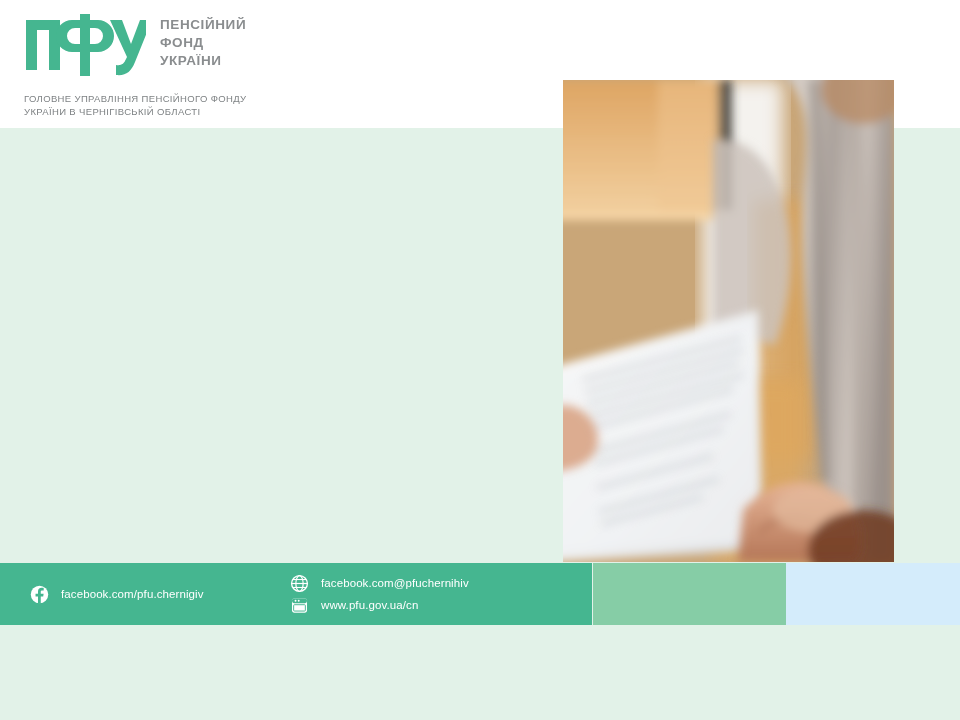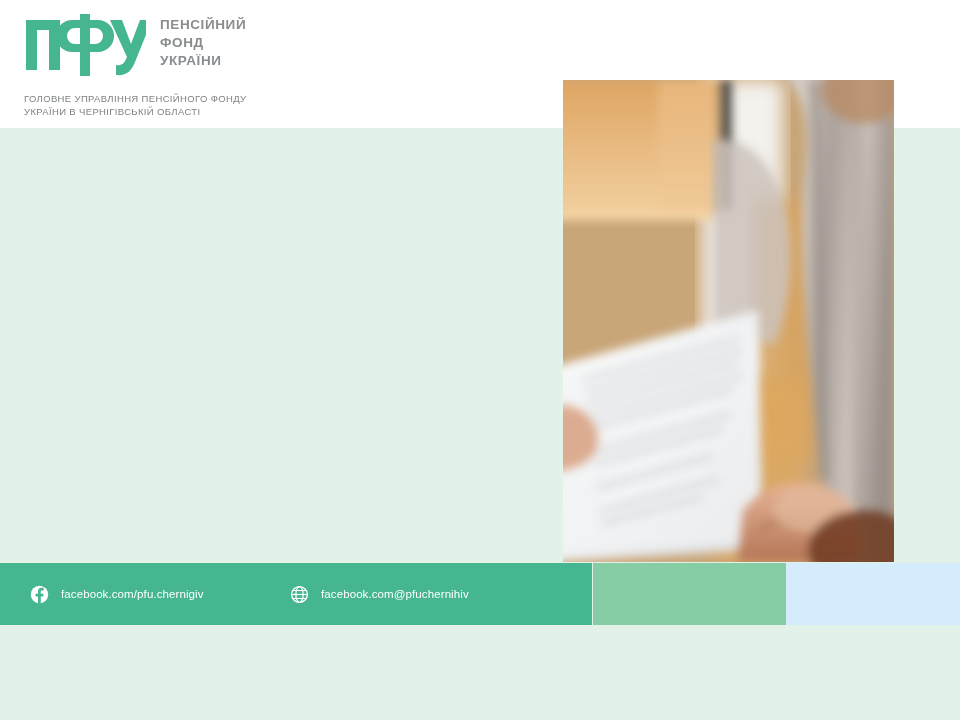--- a/index.html
+++ b/index.html
@@ -315,16 +315,26 @@
         <svg class="ficon" viewBox="0 0 24 24">
           <circle cx="12" cy="12" r="10" fill="none" stroke="#ffffff" stroke-width="1.7"></circle>
           <ellipse cx="12" cy="12" rx="4.6" ry="10" fill="none" stroke="#ffffff" stroke-width="1.5"></ellipse>
           <line x1="2" y1="12" x2="22" y2="12" stroke="#ffffff" stroke-width="1.5"></line>
           <line x1="3.6" y1="7" x2="20.4" y2="7" stroke="#ffffff" stroke-width="1.3"></line>
           <line x1="3.6" y1="17" x2="20.4" y2="17" stroke="#ffffff" stroke-width="1.3"></line>
         </svg>
         <span class="ftext">facebook.com@pfuchernihiv</span>
       </div>
 
+      <div class="frow">
+        <svg class="ficon" viewBox="0 0 24 24">
+          <rect x="2.5" y="3" width="19" height="18" rx="2.6" fill="#ffffff"></rect>
+          <rect x="2.5" y="3" width="19" height="6" rx="2.6" fill="#45b690"></rect>
+          <circle cx="7" cy="6" r="1.2" fill="#ffffff"></circle>
+          <circle cx="11" cy="6" r="1.2" fill="#ffffff"></circle>
+          <rect x="4.6" y="11" width="14.8" height="8" rx="1" fill="#ffffff" stroke="#45b690" stroke-width="1.2"></rect>
+        </svg>
+        <span class="ftext">www.pfu.gov.ua/cn</span>
+      </div>
     </div>
   </div>
 
 </div>
 
 </body></html>

